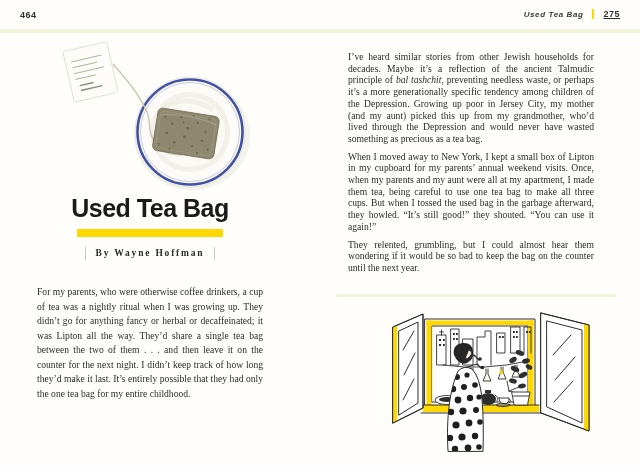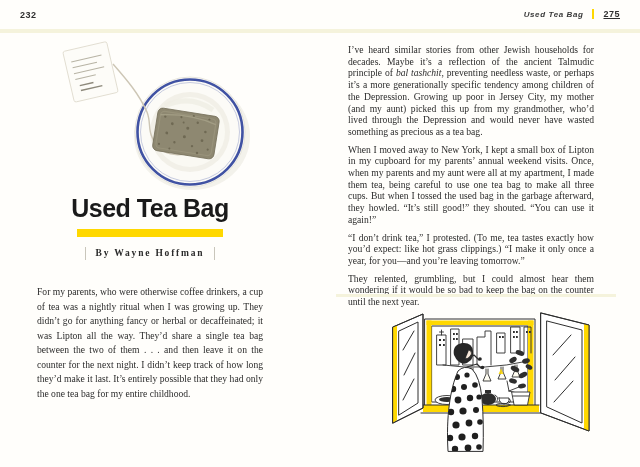--- a/index.html
+++ b/index.html
@@ -25,36 +25,36 @@
     font-size:25px;letter-spacing:-.5px;color:#1a1a1a;line-height:1.15;}
   .title-bar{width:146px;height:8px;margin:6px auto 0;background:#ffd800;}
   .byline-row{margin-top:10px;display:flex;justify-content:center;align-items:center;gap:10px;}
   .byline-bar{width:1px;height:13px;background:#c9c6bb;}
   .byline{font-size:9.5px;font-weight:bold;letter-spacing:1.8px;color:#2b2b2b;}
 
   .body-left{position:absolute;left:37px;top:285px;width:226px;
     font-size:9.6px;line-height:14.5px;text-align:justify;}
   .body-left p{margin:0 0 8px 0;}
 
-  .body-right{position:absolute;left:348px;top:44px;width:246px;
+  .body-right{position:absolute;left:348px;top:51px;width:246px;
     font-size:9.6px;line-height:11.7px;text-align:justify;}
   .body-right p{margin:0 0 6px 0;}
 
   .section-rule{position:absolute;left:336px;top:294px;width:280px;height:3px;background:#f5f3dc;}
 
   .illustration{position:absolute;left:385px;top:305px;width:220px;height:152px;}
 </style>
 </head>
 <body>
 
 <div class="spread">
 
   <div class="header-rule"></div>
 
-  <div class="folio-left">232</div>
+  <div class="folio-left">464</div>
 
   <div class="header-right">
     <span class="running-title">Used Tea Bag</span>
     <span class="header-tick"></span>
     <span class="folio-right">275</span>
   </div>
 
   <svg class="photo" viewBox="0 0 220 160">
 
     <ellipse cx="137" cy="100" rx="58" ry="54" fill="#e9e7de" opacity="0.55"></ellipse>
@@ -121,21 +121,20 @@
     </div>
   </div>
 
   <div class="body-left">
     <p>For my parents, who were otherwise coffee drinkers, a cup of tea was a nightly ritual when I was growing up. They didn’t go for anything fancy or herbal or decaffeinated; it was Lipton all the way. They’d share a single tea bag between the two of them . . . and then leave it on the counter for the next night. I didn’t keep track of how long they’d make it last. It’s entirely possible that they had only the one tea bag for my entire childhood.</p>
   </div>
 
   <div class="body-right">
     <p><span>I’ve heard similar stories from other Jewish households for decades. Maybe it’s a reflection of the ancient Talmudic principle of </span><i>bal tashchit</i><span>, preventing needless waste, or perhaps it’s a more generationally specific tendency among children of the Depression. Growing up poor in Jersey City, my mother (and my aunt) picked this up from my grandmother, who’d lived through the Depression and would never have wasted something as precious as a tea bag.</span></p>
     <p>When I moved away to New York, I kept a small box of Lipton in my cupboard for my parents’ annual weekend visits. Once, when my parents and my aunt were all at my apartment, I made them tea, being careful to use one tea bag to make all three cups. But when I tossed the used bag in the garbage afterward, they howled. “It’s still good!” they shouted. “You can use it again!”</p>
-    <p>“I don’t drink tea,” I protested. (To me, tea tastes exactly how you’d expect: like hot grass clippings.) “I make it only once a year, for you—and you’re leaving tomorrow.”</p>
     <p>They relented, grumbling, but I could almost hear them wondering if it would be so bad to keep the bag on the counter until the next year.</p>
   </div>
 
   <div class="section-rule"></div>
 
   <svg class="illustration" viewBox="0 0 220 152">
     <g stroke="#2e2e2e" stroke-width="1" fill="none" stroke-linecap="round" stroke-linejoin="round">
 
       <g>
         <rect x="40" y="14" width="110" height="90" fill="#ffffff" stroke="none"></rect>

